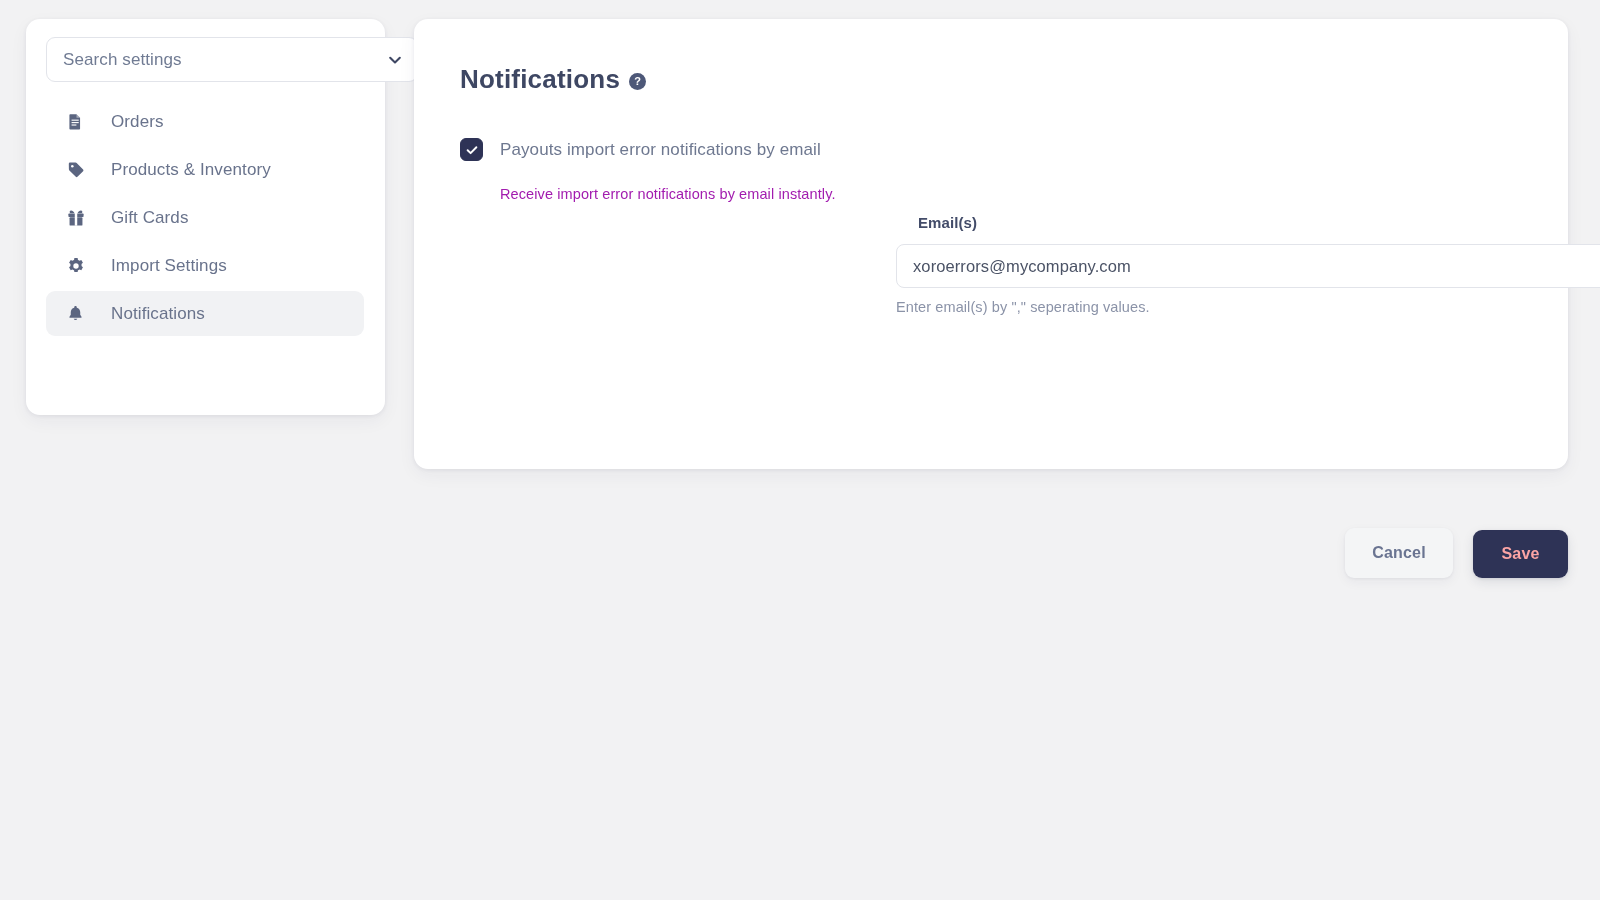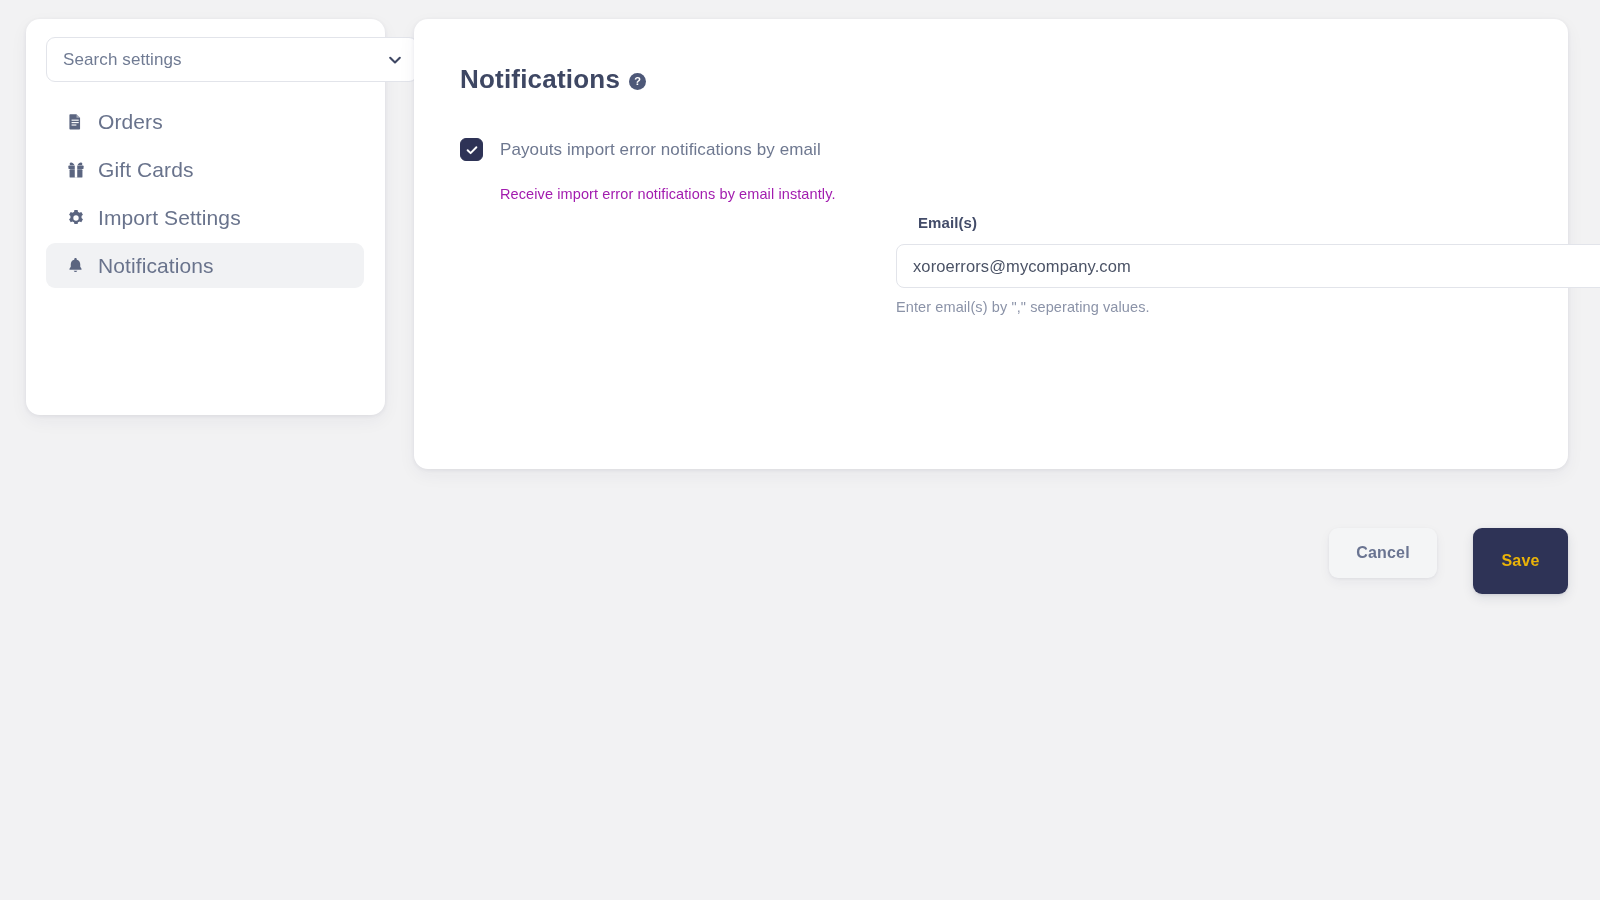--- a/index.html
+++ b/index.html
@@ -77,24 +77,25 @@
     width: 19px;
     height: 19px;
     margin-right: 13px;
     flex: 0 0 19px;
     display: flex;
     align-items: center;
     justify-content: center;
   }
   .nav-icon svg { display: block; fill: #5b6580; }
   .nav-label {
-    font-size: 21px;
+    font-size: 17px;
     color: #6a7governo;
     color: #69738c;
     letter-spacing: .1px;
+    margin-left: 13px;
   }
 
   
   .main-card {
     position: absolute;
     left: 414px;
     top: 19px;
     width: 1154px;
     height: 450px;
     background: #ffffff;
@@ -197,44 +198,44 @@
     color: #8b93a8;
     letter-spacing: .1px;
   }
 
   
   .footer {
     position: absolute;
     right: 32px;
     top: 528px;
     display: flex;
-    align-items: flex-start;
-    gap: 36px;
+    align-items: flex-end;
+    gap: 20px;
   }
   .btn {
     border: none;
     border-radius: 9px;
     font-family: "Liberation Sans", sans-serif;
     font-size: 16px;
     font-weight: bold;
     letter-spacing: .2px;
     cursor: pointer;
   }
   .btn-cancel {
     background: #f4f5f6;
     color: #6a7491;
     width: 108px;
     height: 50px;
     box-shadow: 0 1px 3px rgba(30,35,70,0.06), 0 4px 12px rgba(30,35,70,0.05);
   }
   .btn-save {
     background: #2e3356;
-    color: #eab308;
+    color: #fca5a5;
     width: 95px;
-    height: 66px;
+    height: 48px;
     box-shadow: 0 1px 3px rgba(30,35,70,0.10), 0 4px 12px rgba(30,35,70,0.10);
   }
 </style>
 </head>
 <body>
 
 <div class="page">
 
   <div class="sidebar-card">
 
@@ -255,20 +256,29 @@
             <path d="M3.6 1.4h7.0l4.0 3.9v12.3a.9.9 0 0 1-.9.9H3.6a.9.9 0 0 1-.9-.9V2.3a.9.9 0 0 1 .9-.9z"></path>
             <path d="M10.6 1.4v3.9h4.0z" fill="#ffffff" opacity=".45"></path>
             <rect x="5.1" y="7.4" width="8" height="1.25" fill="#ffffff"></rect>
             <rect x="5.1" y="10.1" width="8" height="1.25" fill="#ffffff"></rect>
             <rect x="5.1" y="12.8" width="5.4" height="1.25" fill="#ffffff"></rect>
           </svg>
         </span>
         <span class="nav-label">Orders</span>
       </div>
 
+      <div class="nav-item">
+        <span class="nav-icon">
+          <svg viewBox="0 0 19 19" width="18" height="18">
+            <path d="M1.9 2.9a1.2 1.2 0 0 1 1.2-1.2h6.0c.4 0 .8.2 1.1.5l6.8 6.8a1.2 1.2 0 0 1 0 1.7l-6.0 6.0a1.2 1.2 0 0 1-1.7 0L2.5 9.9a1.5 1.5 0 0 1-.5-1.1z"></path>
+            <circle cx="5.6" cy="5.6" r="1.35" fill="#ffffff"></circle>
+          </svg>
+        </span>
+        <span class="nav-label">Products &amp; Inventory</span>
+      </div>
 
       <div class="nav-item">
         <span class="nav-icon">
           <svg viewBox="0 0 19 19" width="18" height="18">
             <path d="M4.4 3.4c-.9 0-1.6-.7-1.6-1.5S3.5.5 4.4.5c1.4 0 2.6 1.3 3.4 2.6C6.6 3.2 5.3 3.4 4.4 3.4z
                      M14.6 3.4c.9 0 1.6-.7 1.6-1.5S15.5.5 14.6.5c-1.4 0-2.6 1.3-3.4 2.6C12.4 3.2 13.7 3.4 14.6 3.4z" transform="translate(0,1.2)"></path>
             <rect x="1.5" y="4.8" width="16" height="3.6" rx=".7"></rect>
             <rect x="2.7" y="8.8" width="13.6" height="8.6" rx=".9"></rect>
             <rect x="8.2" y="4.2" width="2.6" height="13.4" fill="#ffffff"></rect>
           </svg>

